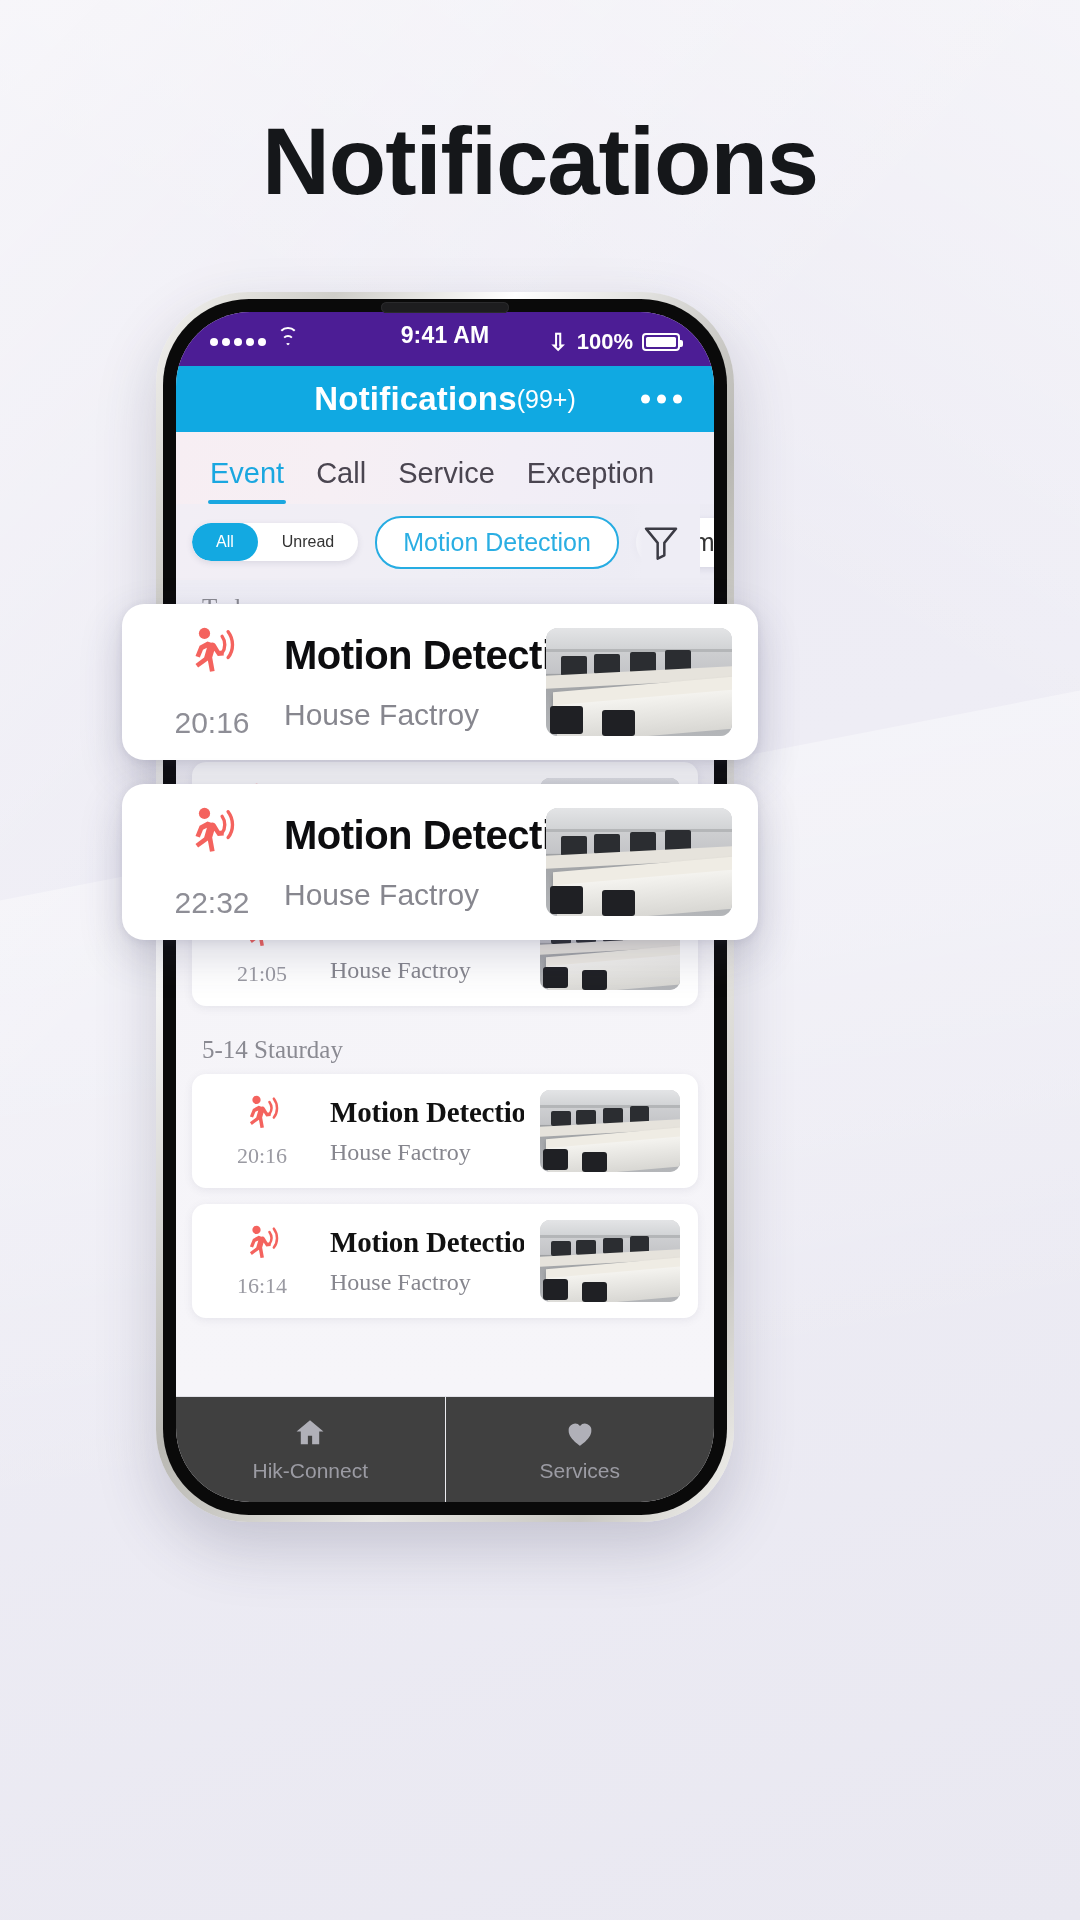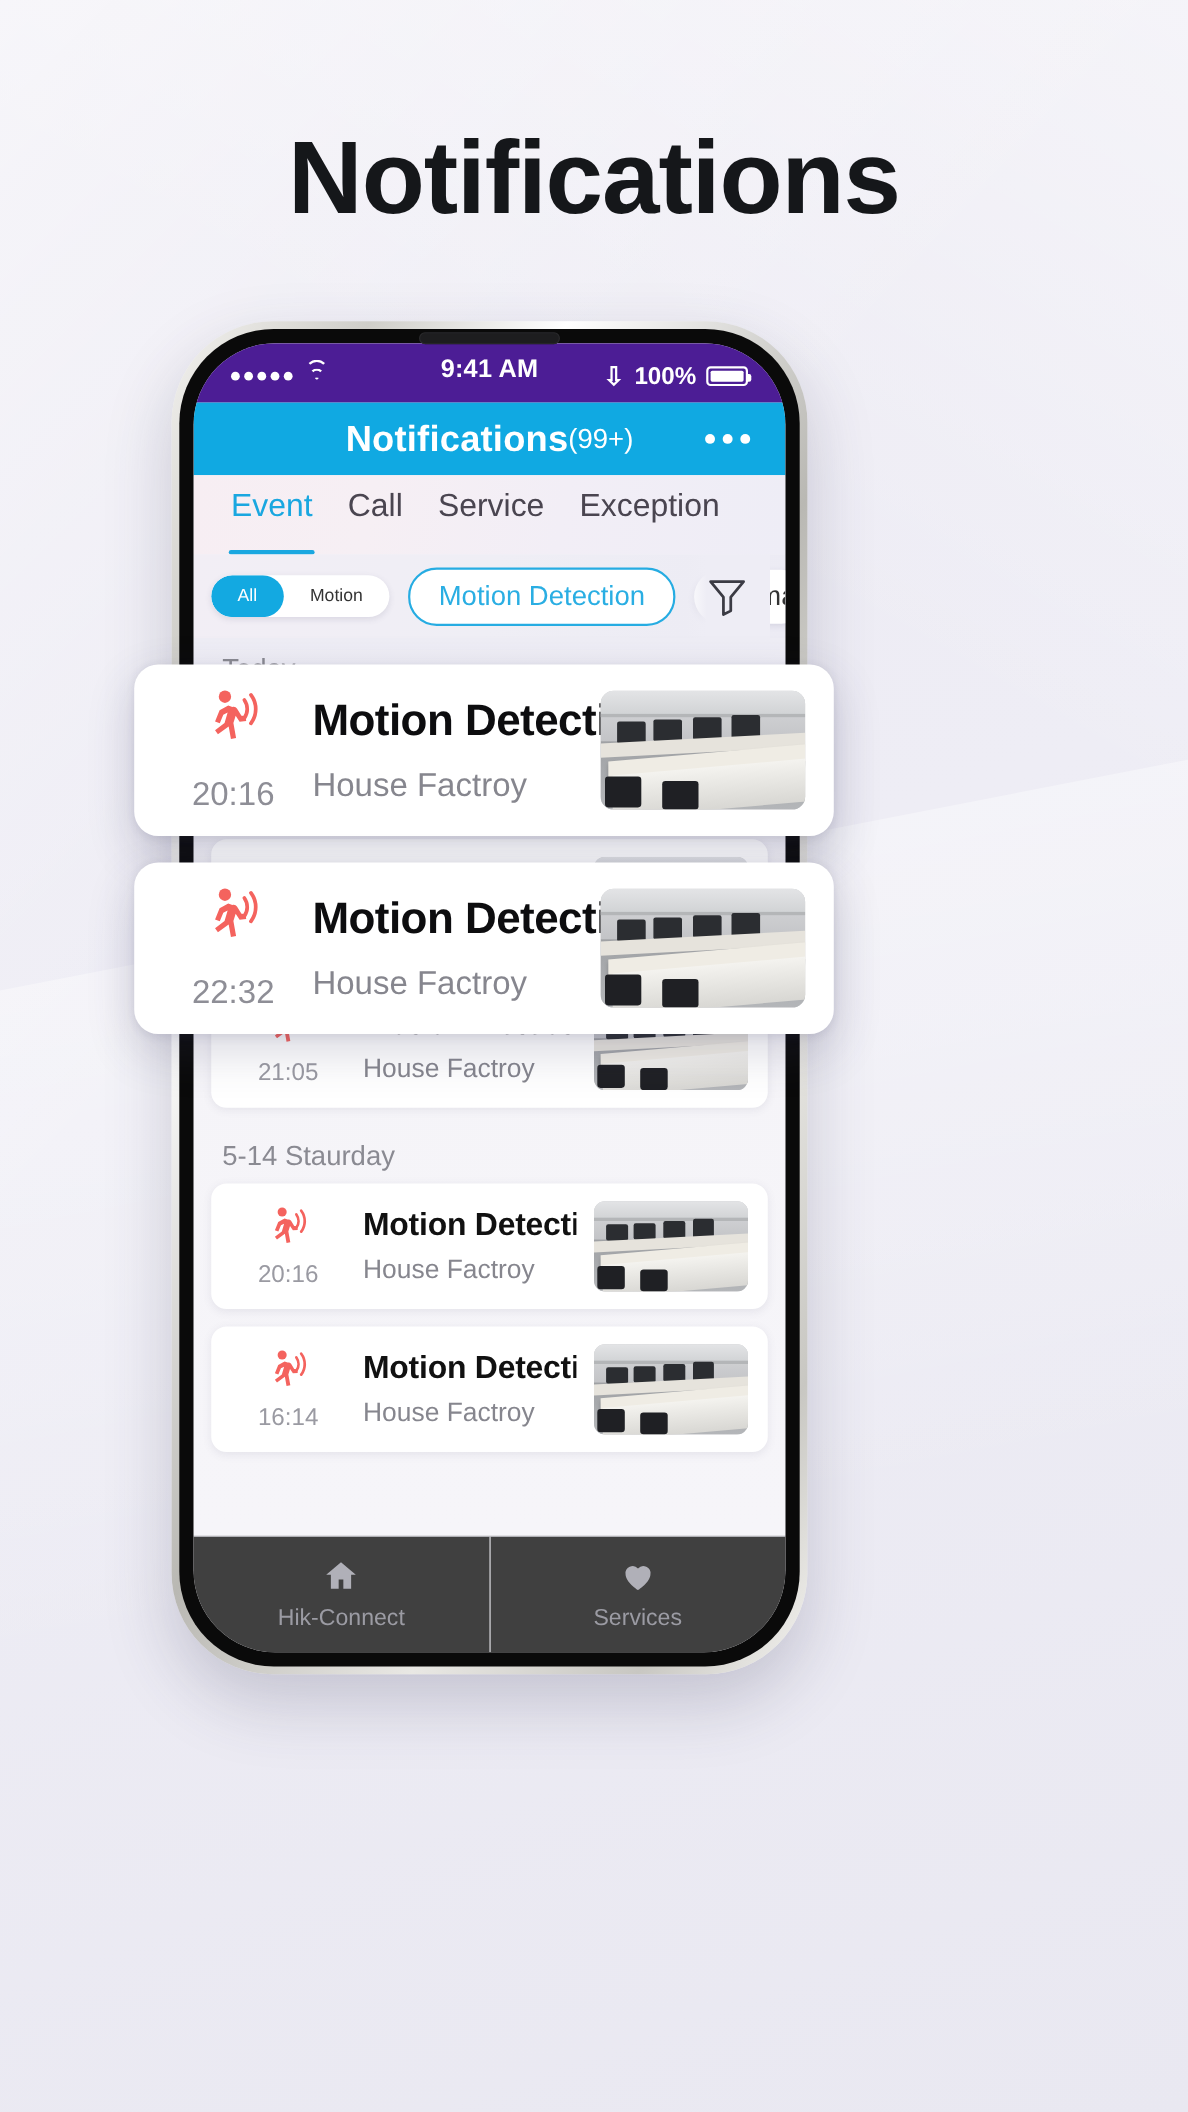--- a/index.html
+++ b/index.html
@@ -121,21 +121,21 @@
   .nav-more i{ width:9px; height:9px; border-radius:50%; background:#fff; display:block; }
 
   
   .tabs{
     flex:none; height:72px;
     background:linear-gradient(100deg,#f7eef3 0%,#f6eff4 30%,#f2eef6 62%,#eeedf6 100%);
     display:flex; align-items:flex-end; padding:0 18px;
     position:relative;
   }
   .tab{
-    font-size:29px; color:#4a4550; padding:0 16px 27px 16px;
+    font-size:29px; color:#4a4550; padding:0 16px 14px 16px;
     position:relative; white-space:nowrap;
   }
   .tab.active{ color:#1aa7e0; }
   .tab.active::after{
     content:""; position:absolute; left:14px; right:14px; bottom:0;
     height:4px; background:#1aa7e0; border-radius:2px;
   }
 
   
   .chipbar{
@@ -168,20 +168,21 @@
     background:linear-gradient(90deg, rgba(238,237,245,0) 0%, #eeedf5 26%, #eeedf5 100%);
     display:flex; align-items:center; justify-content:center;
   }
 
   
   .list{
     flex:1; overflow:hidden;
     background:linear-gradient(180deg,#eeedf5 0%,#f1f0f6 14%,#f5f4f8 40%,#f6f5f9 100%);
     padding:0 16px;
     position:relative;
+    font-family:Liberation Serif, serif;
   }
   .daylabel{ font-size:25px; color:#8a8a92; padding:14px 10px 10px 10px; }
   .card{
     background:#fff; border-radius:14px;
     box-shadow:0 2px 8px rgba(90,90,120,.10);
     margin-bottom:16px;
     padding:16px 18px;
     display:flex; align-items:center; gap:16px;
     position:relative; min-height:112px;
   }
@@ -305,21 +306,21 @@
       <div class="tabs">
         <div class="tab active">Event</div>
         <div class="tab">Call</div>
         <div class="tab">Service</div>
         <div class="tab">Exception</div>
       </div>
 
       <div class="chipbar">
         <div class="seg">
           <div class="s on">All</div>
-          <div class="s">Motion</div>
+          <div class="s">Unread</div>
         </div>
         <div class="chip outline">Motion Detection</div>
         <div class="chip clipped">Human Dete</div>
         <div class="funnel">
           <svg width="40" height="40" viewBox="0 0 24 24" fill="none" stroke="#3b3b44" stroke-width="1.5" stroke-linejoin="round">
             <path d="M3 4h18l-7 8.5V20l-4 2v-9.5L3 4z"></path>
           </svg>
         </div>
       </div>
 

